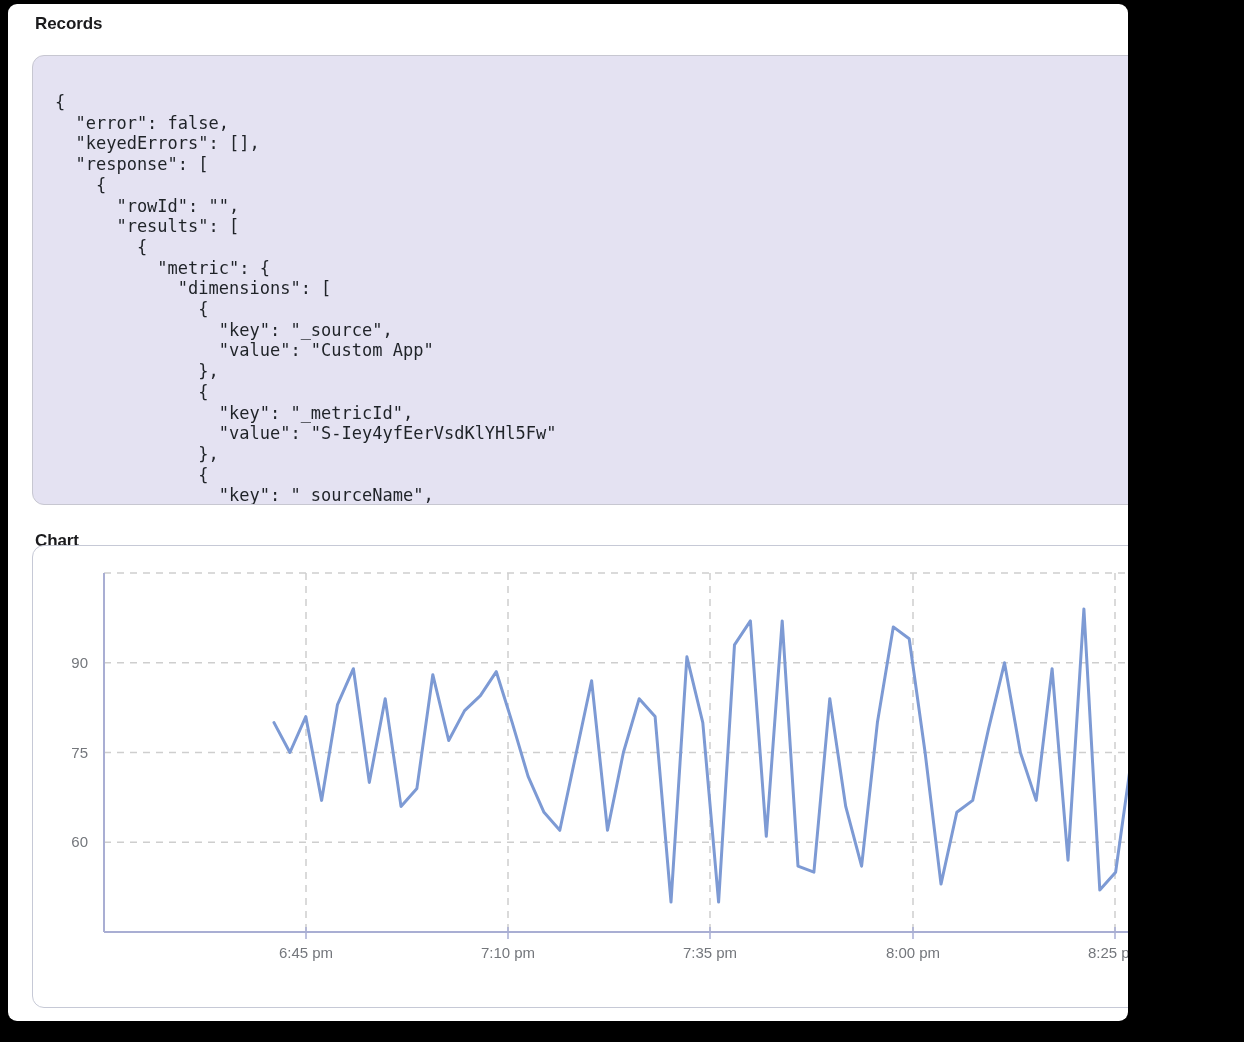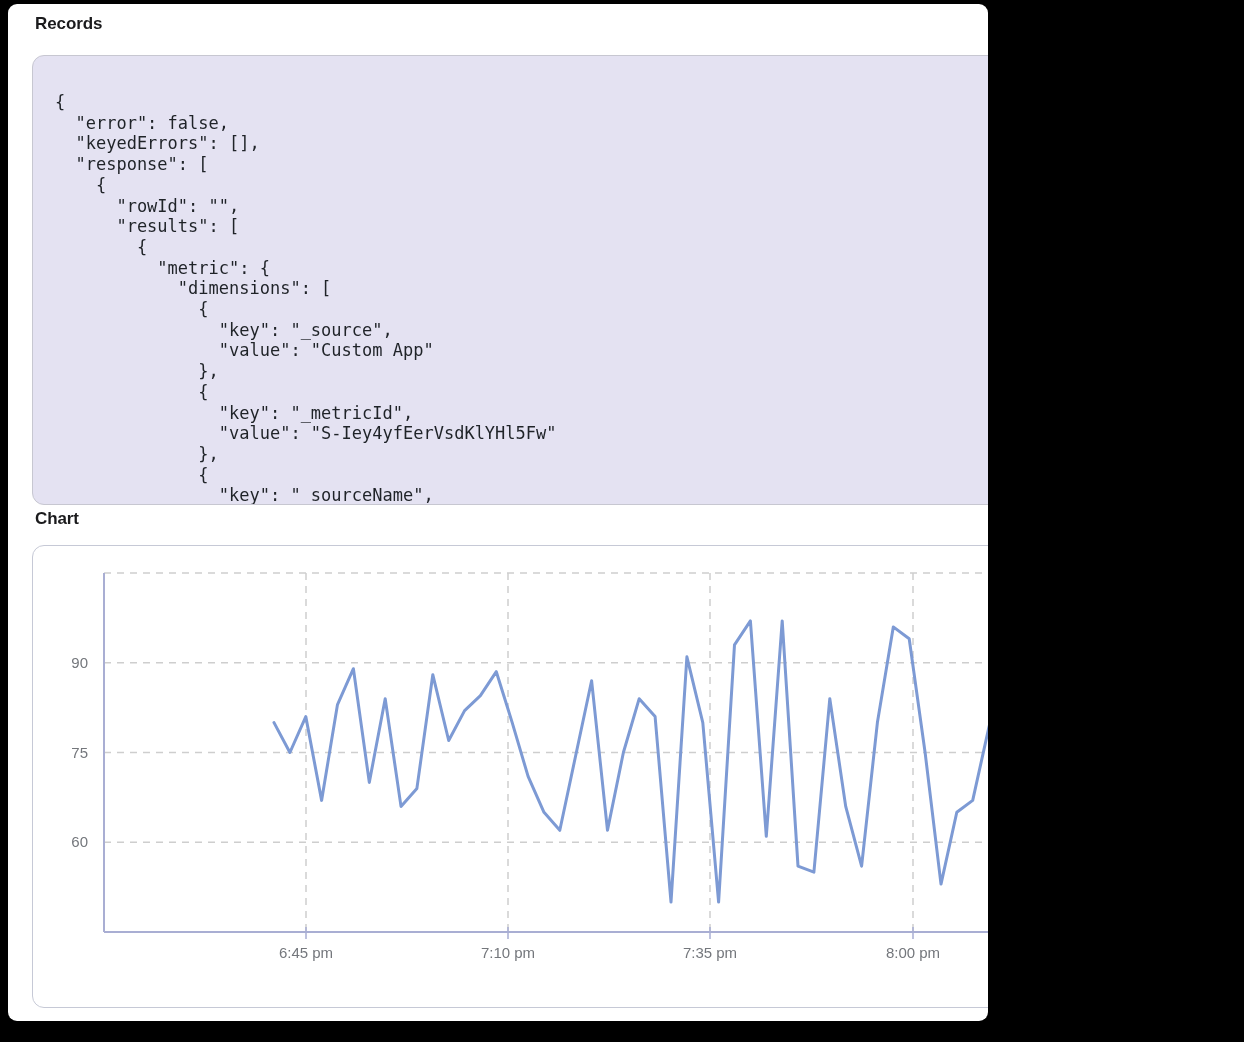--- a/index.html
+++ b/index.html
@@ -1,26 +1,26 @@
 <!DOCTYPE html>
 <html><head>
 <meta charset="utf-8">
 <style>
   * { margin:0; padding:0; box-sizing:border-box; }
   html,body { width:1244px; height:1042px; background:#000; font-family:"Liberation Sans", sans-serif; }
   .window {
-    position:absolute; left:8px; top:4px; width:980px; height:1017px;
+    position:absolute; left:8px; top:4px; width:1120px; height:1017px;
     background:#ffffff; border-radius:9px; overflow:hidden;
   }
   .section-title {
     position:absolute; left:27px;
     font-size:17px; font-weight:700; color:#1b1b1d; letter-spacing:-0.1px;
   }
   .records-title { top:10px; }
-  .chart-title { top:505px; }
+  .chart-title { top:527px; }
   .records-card {
     position:absolute; left:24px; top:51px; width:1169px; height:450px;
     background:#e4e2f2; border:1px solid #c7c7d1; border-radius:12px;
     overflow:hidden;
   }
   .records-card pre {
     margin:0; padding:36px 24px 0 22px;
     font-family:"DejaVu Sans Mono", monospace;
     font-size:17px; line-height:20.7px; color:#1f2328;
     white-space:pre;

